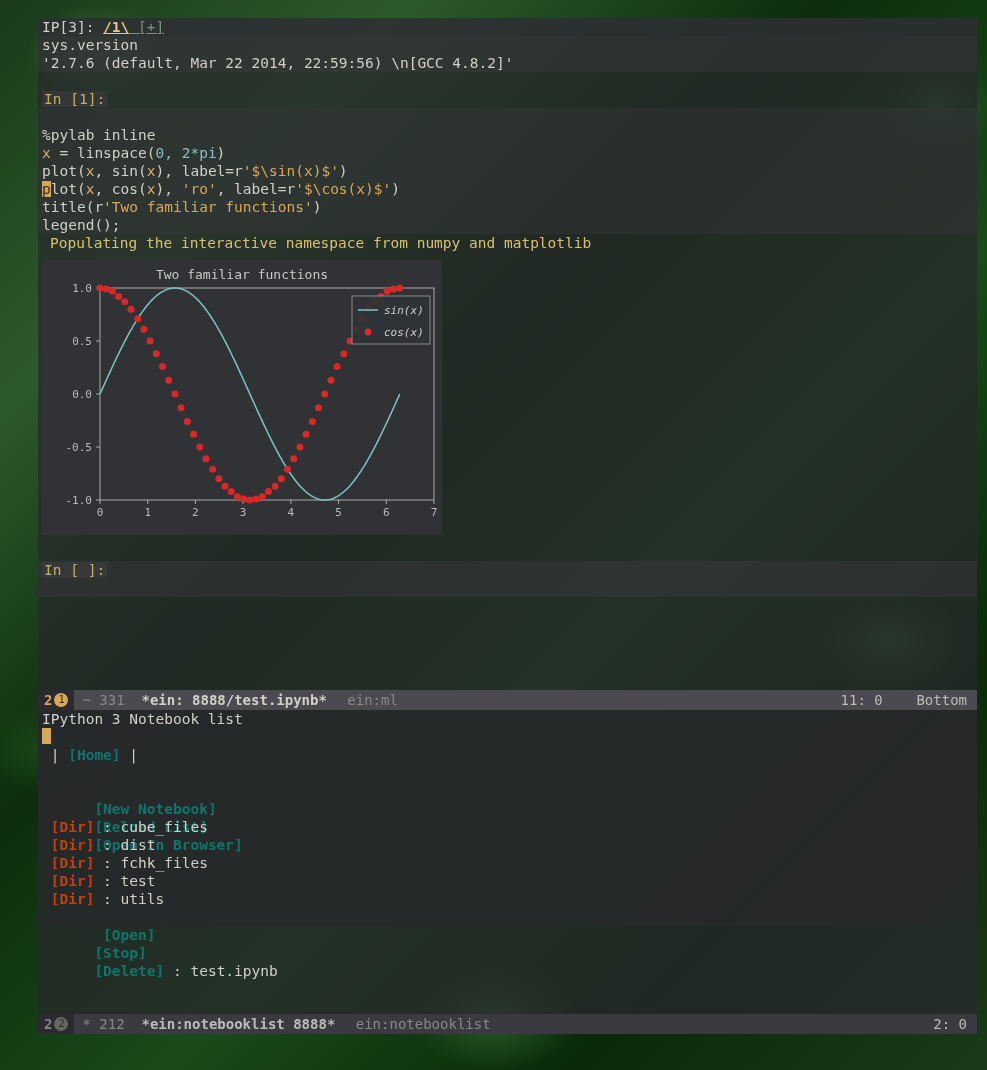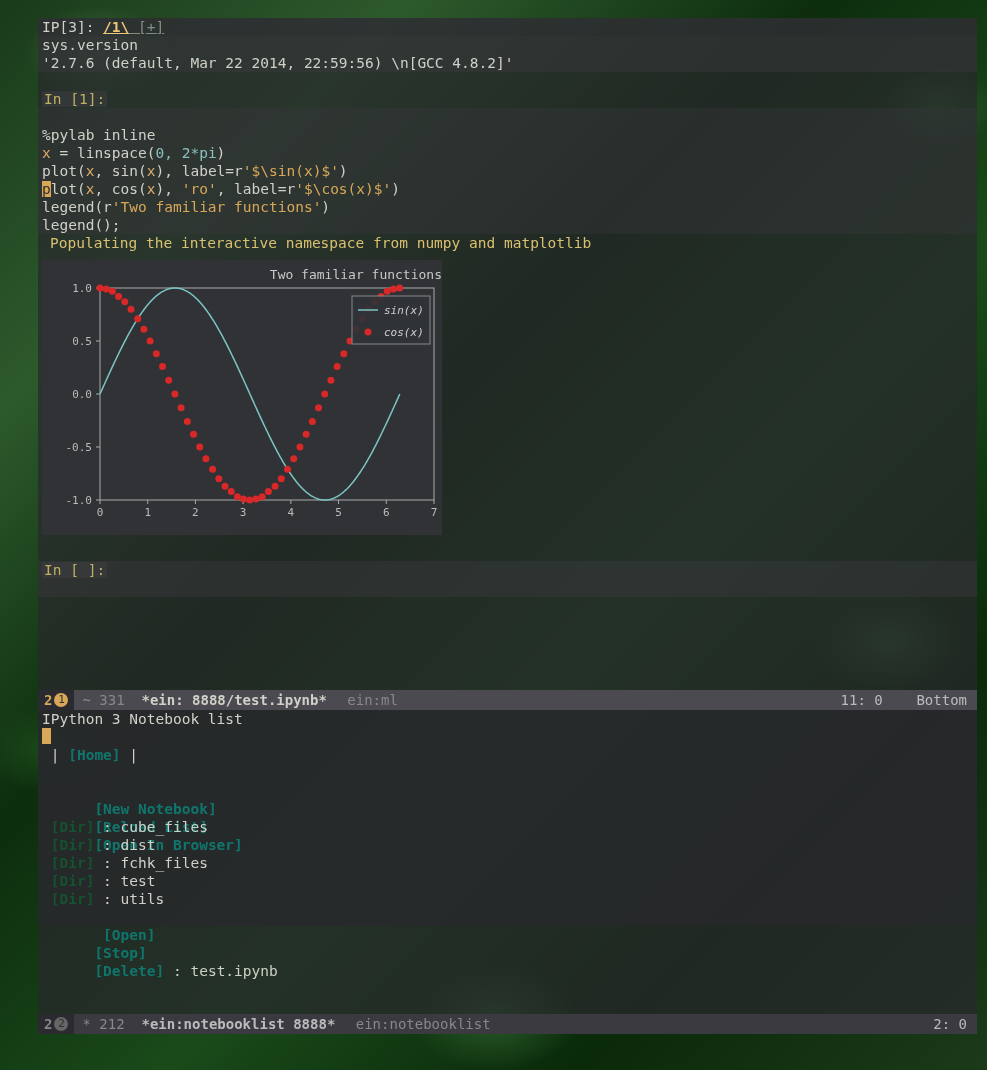--- a/index.html
+++ b/index.html
@@ -50,21 +50,21 @@
 .kw-s { color: #d8a858; }
 .cursor-block { background: #d8a858; color: #303030; }
 .output-text { color: #d8c070; padding: 0 12px; }
 .plot-area {
   background: #303236;
   margin: 8px 4px;
   width: 400px;
   height: 275px;
   position: relative;
 }
-.plot-title { position:absolute; left:0; right:0; top:6px; text-align:right; color:#c8c8c8; font-size:13px; }
+.plot-title { position:absolute; left:0; right:0; top:6px; text-align:center; color:#c8c8c8; font-size:13px; }
 .chart-svg { position:absolute; left:0; top:0; }
 .modeline {
   display: flex;
   align-items: center;
   height: 20px;
   font-size: 14px;
   background: #4a4a50;
   position: relative;
 }
 .modeline.inactive { background: #3a3a40; color: #888; }
@@ -85,21 +85,21 @@
 .ml-mode { color:#888; margin-left:12px; }
 .ml-right { padding:0 10px; color:#bbb; }
 .notebook-list {
   background: rgba(40,40,44,0.72);
   padding: 0 4px;
   color: #d0d0c8;
 }
 .nl-line { white-space: pre; height:18px; }
 .nl-link { color: #0f766e; font-weight: bold; }
 .nl-cursor { background:#d8a858; width:9px; height:16px; display:inline-block; }
-.nl-label { color: #14532d; font-weight: bold; text-align: center; }
+.nl-label { color: #c2410c; font-weight: bold; text-align: center; }
 .empty-cell { height:18px; }
 .tab-plus { color:#809080; text-decoration:underline;}
 </style>
 </head>
 <body>
 
 <div class="leaf-bg"></div>
 
 <div class="editor-pane" style="height:692px;">
   <div class="header-line">
@@ -112,21 +112,21 @@
   </div>
   <div class="empty-cell"></div>
 
   <div>
     <div class="cell-text"><span class="in-prompt">In [1]:</span></div>
     <div class="cell-text" style="background:rgba(55,55,60,0.4)">
 <span>%pylab inline</span>
 <span class="kw-x">x</span><span> = linspace(</span><span class="kw-n">0, 2*pi</span><span>)</span>
 <span>plot(</span><span class="kw-x">x</span><span>, sin(</span><span class="kw-x">x</span><span>), label=r</span><span class="kw-s">'$\sin(x)$'</span><span>)</span>
 <span class="cursor-block">p</span><span>lot(</span><span class="kw-x">x</span><span>, cos(</span><span class="kw-x">x</span><span>), </span><span class="kw-s">'ro'</span><span>, label=r</span><span class="kw-s">'$\cos(x)$'</span><span>)</span>
-<span>legend(r</span><span class="kw-s">'Two familiar functions'</span><span>)</span>
+<span>title(r</span><span class="kw-s">'Two familiar functions'</span><span>)</span>
 <span>legend();</span></div>
     <div class="output-text">Populating the interactive namespace from numpy and matplotlib</div>
 
     <div class="plot-area">
       <div class="plot-title">Two familiar functions</div>
       <svg class="chart-svg" width="400" height="275" viewBox="0 0 400 275">
         <g id="chart-g">
             <rect x="58" y="28" width="334" height="212" fill="none" stroke="#aaa" stroke-width="1"></rect>
             <line x1="58" y1="240" x2="54" y2="240" stroke="#aaa"></line>
             <text x="50" y="244" text-anchor="end" fill="#bbb" font-size="11">-1.0</text>

